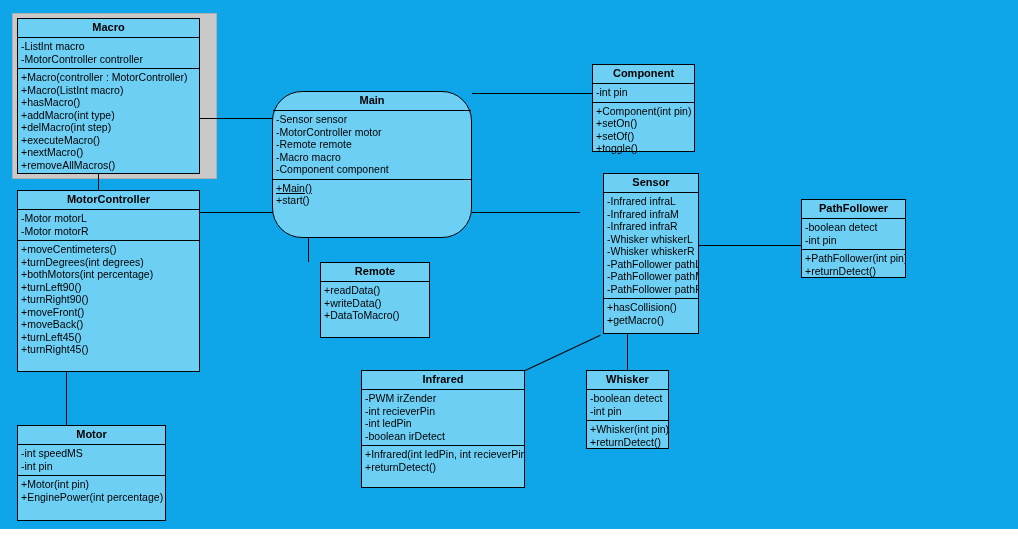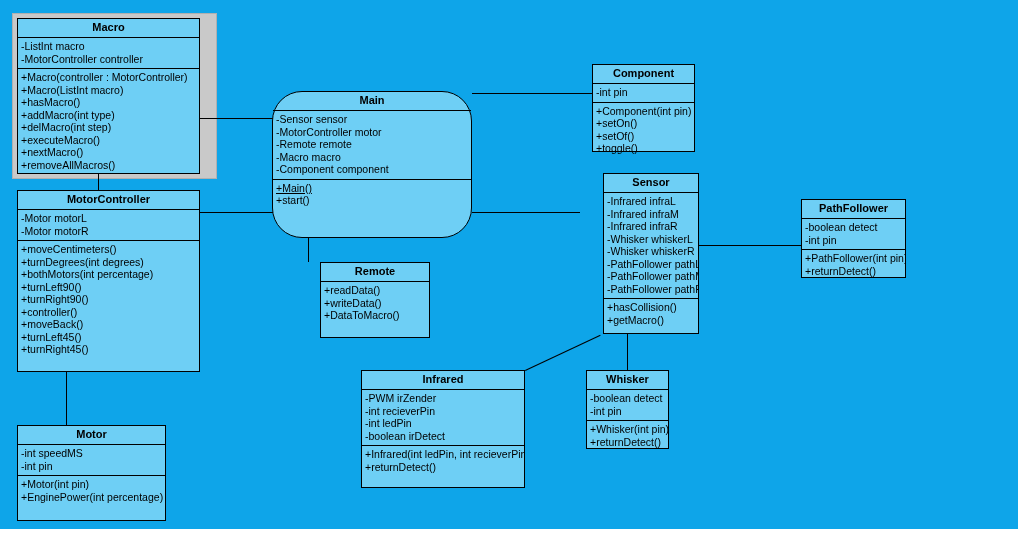--- a/index.html
+++ b/index.html
@@ -132,21 +132,21 @@
     <div class="uml-compartment">
       <div class="uml-row">-Motor motorL</div>
       <div class="uml-row">-Motor motorR</div>
     </div>
     <div class="uml-compartment last">
       <div class="uml-row">+moveCentimeters()</div>
       <div class="uml-row">+turnDegrees(int degrees)</div>
       <div class="uml-row">+bothMotors(int percentage)</div>
       <div class="uml-row">+turnLeft90()</div>
       <div class="uml-row">+turnRight90()</div>
-      <div class="uml-row">+controller()</div>
+      <div class="uml-row">+moveFront()</div>
       <div class="uml-row">+moveBack()</div>
       <div class="uml-row">+turnLeft45()</div>
       <div class="uml-row">+turnRight45()</div>
     </div>
   </div>
 
   <div class="uml-class" style="left:17px; top:425px; width:149px; height:96px;">
     <div class="uml-title">Motor</div>
     <div class="uml-compartment">
       <div class="uml-row">-int speedMS</div>

